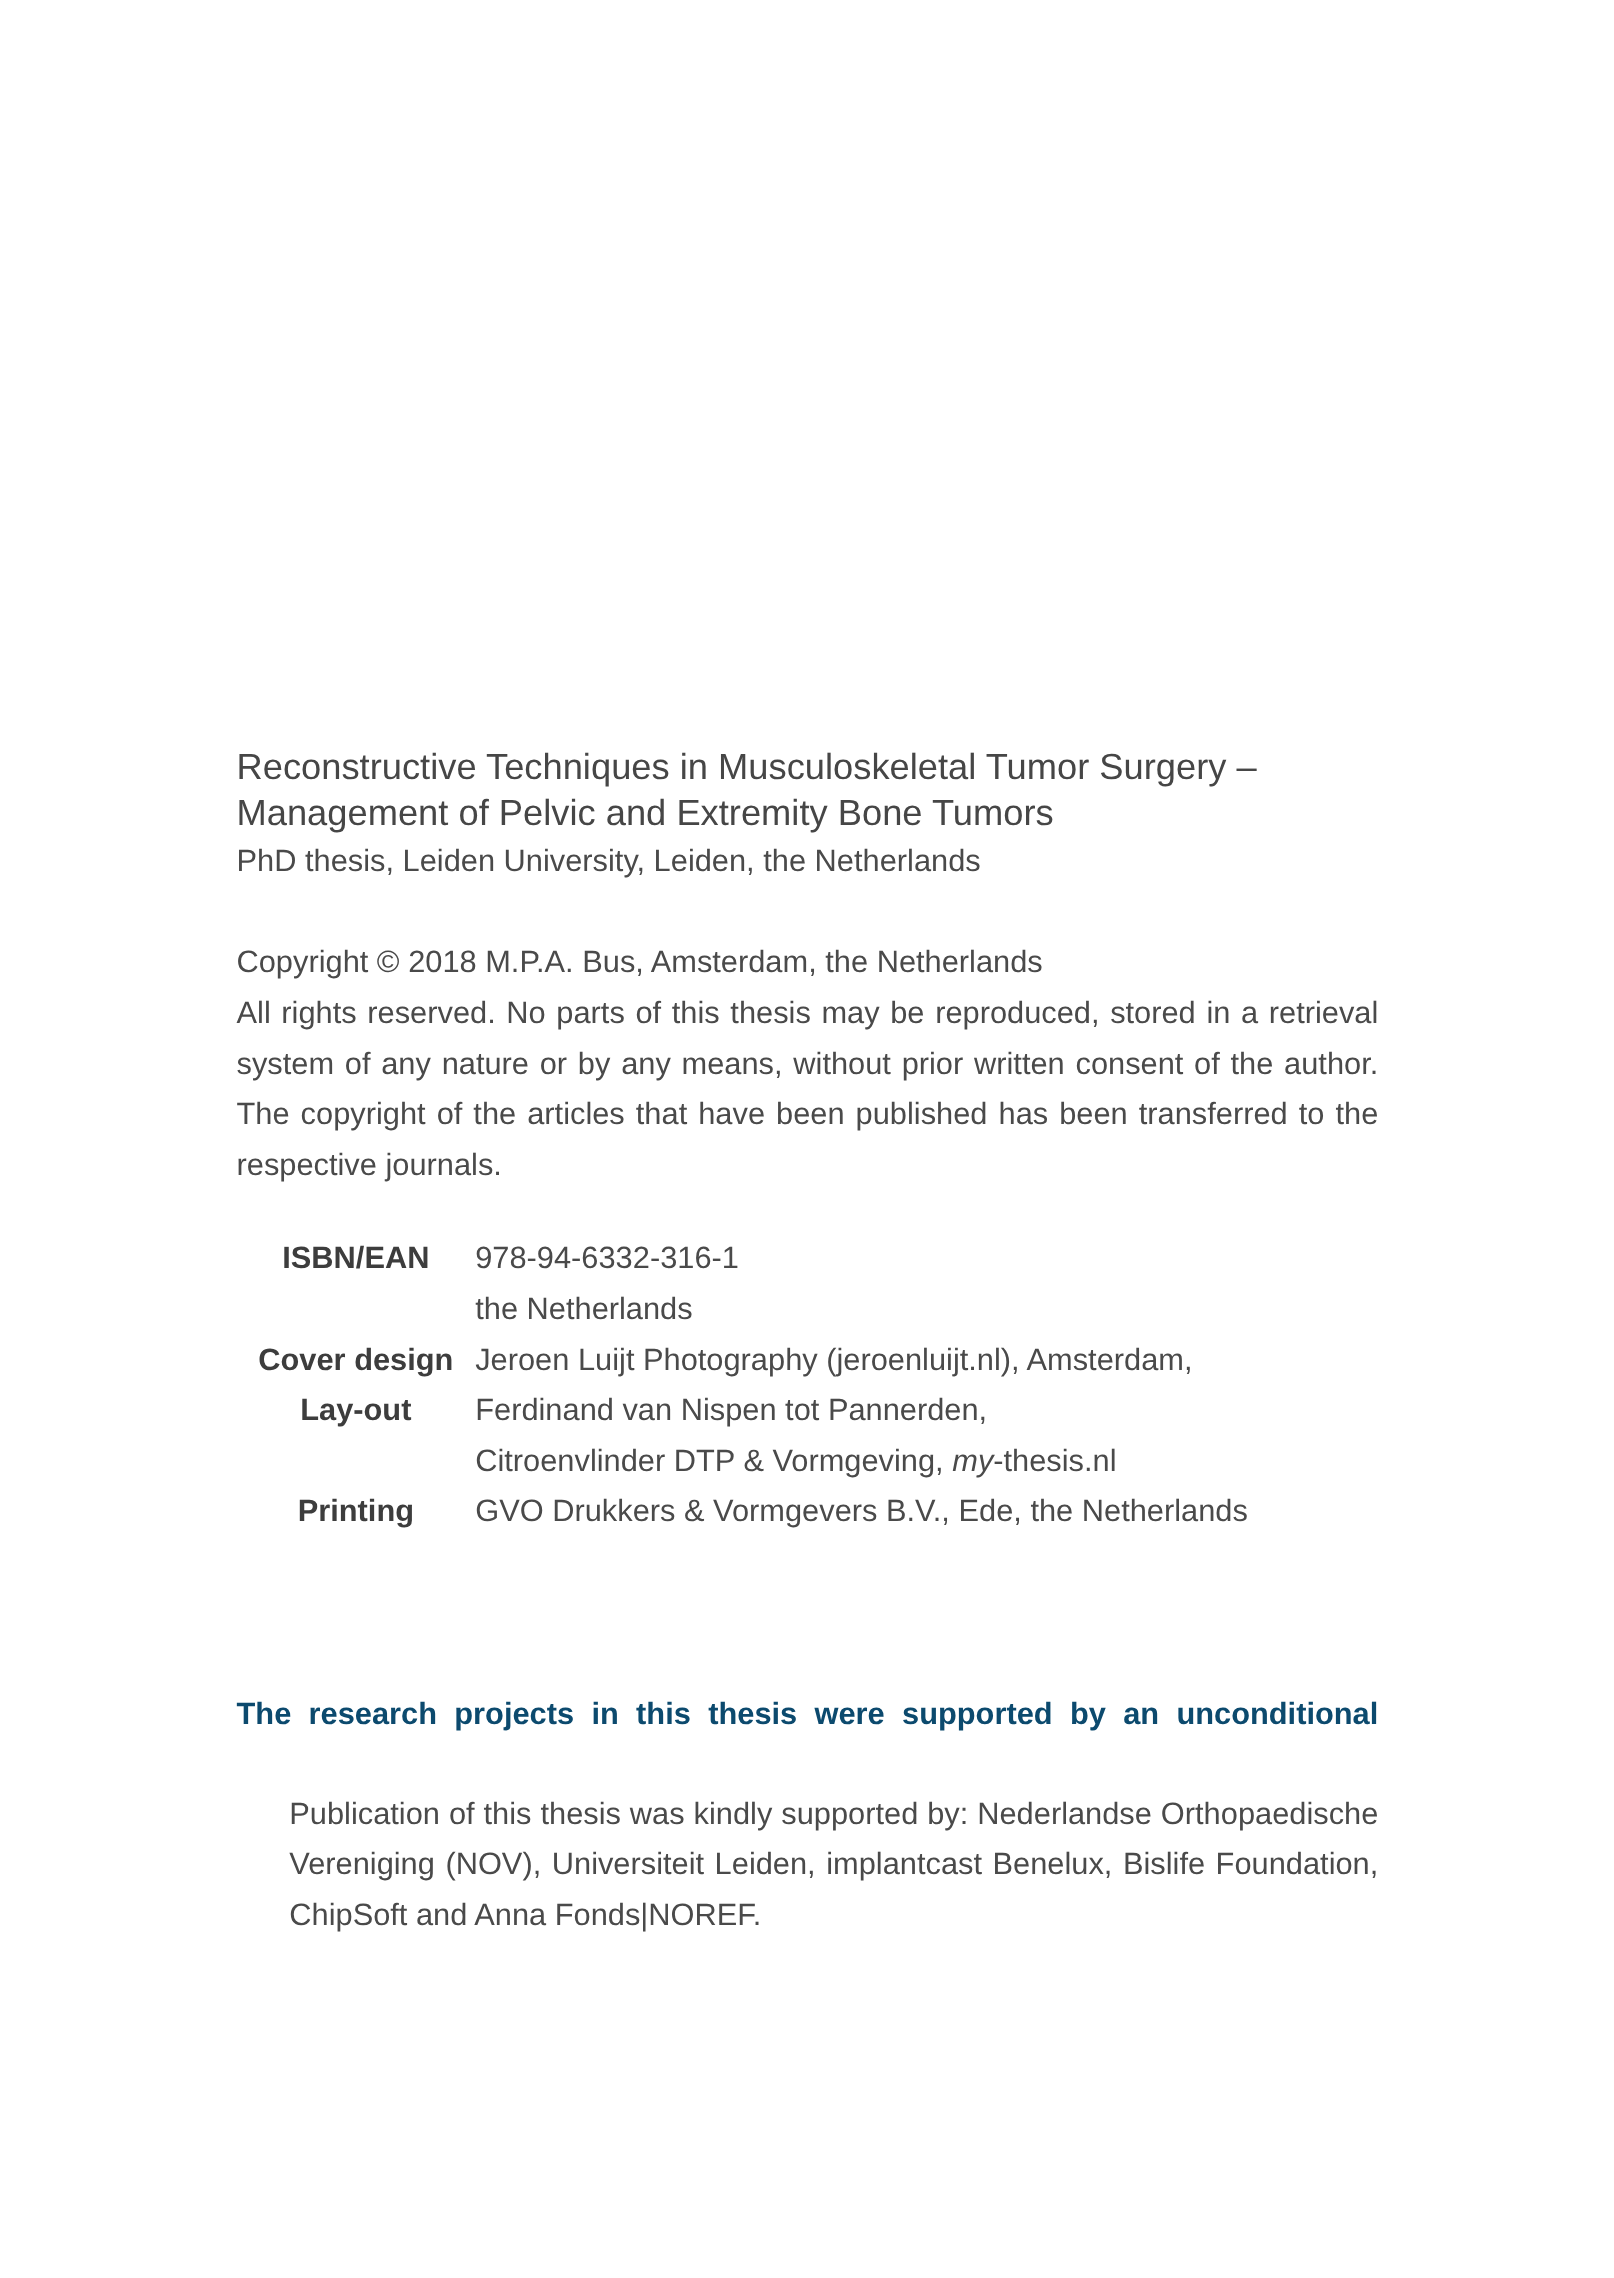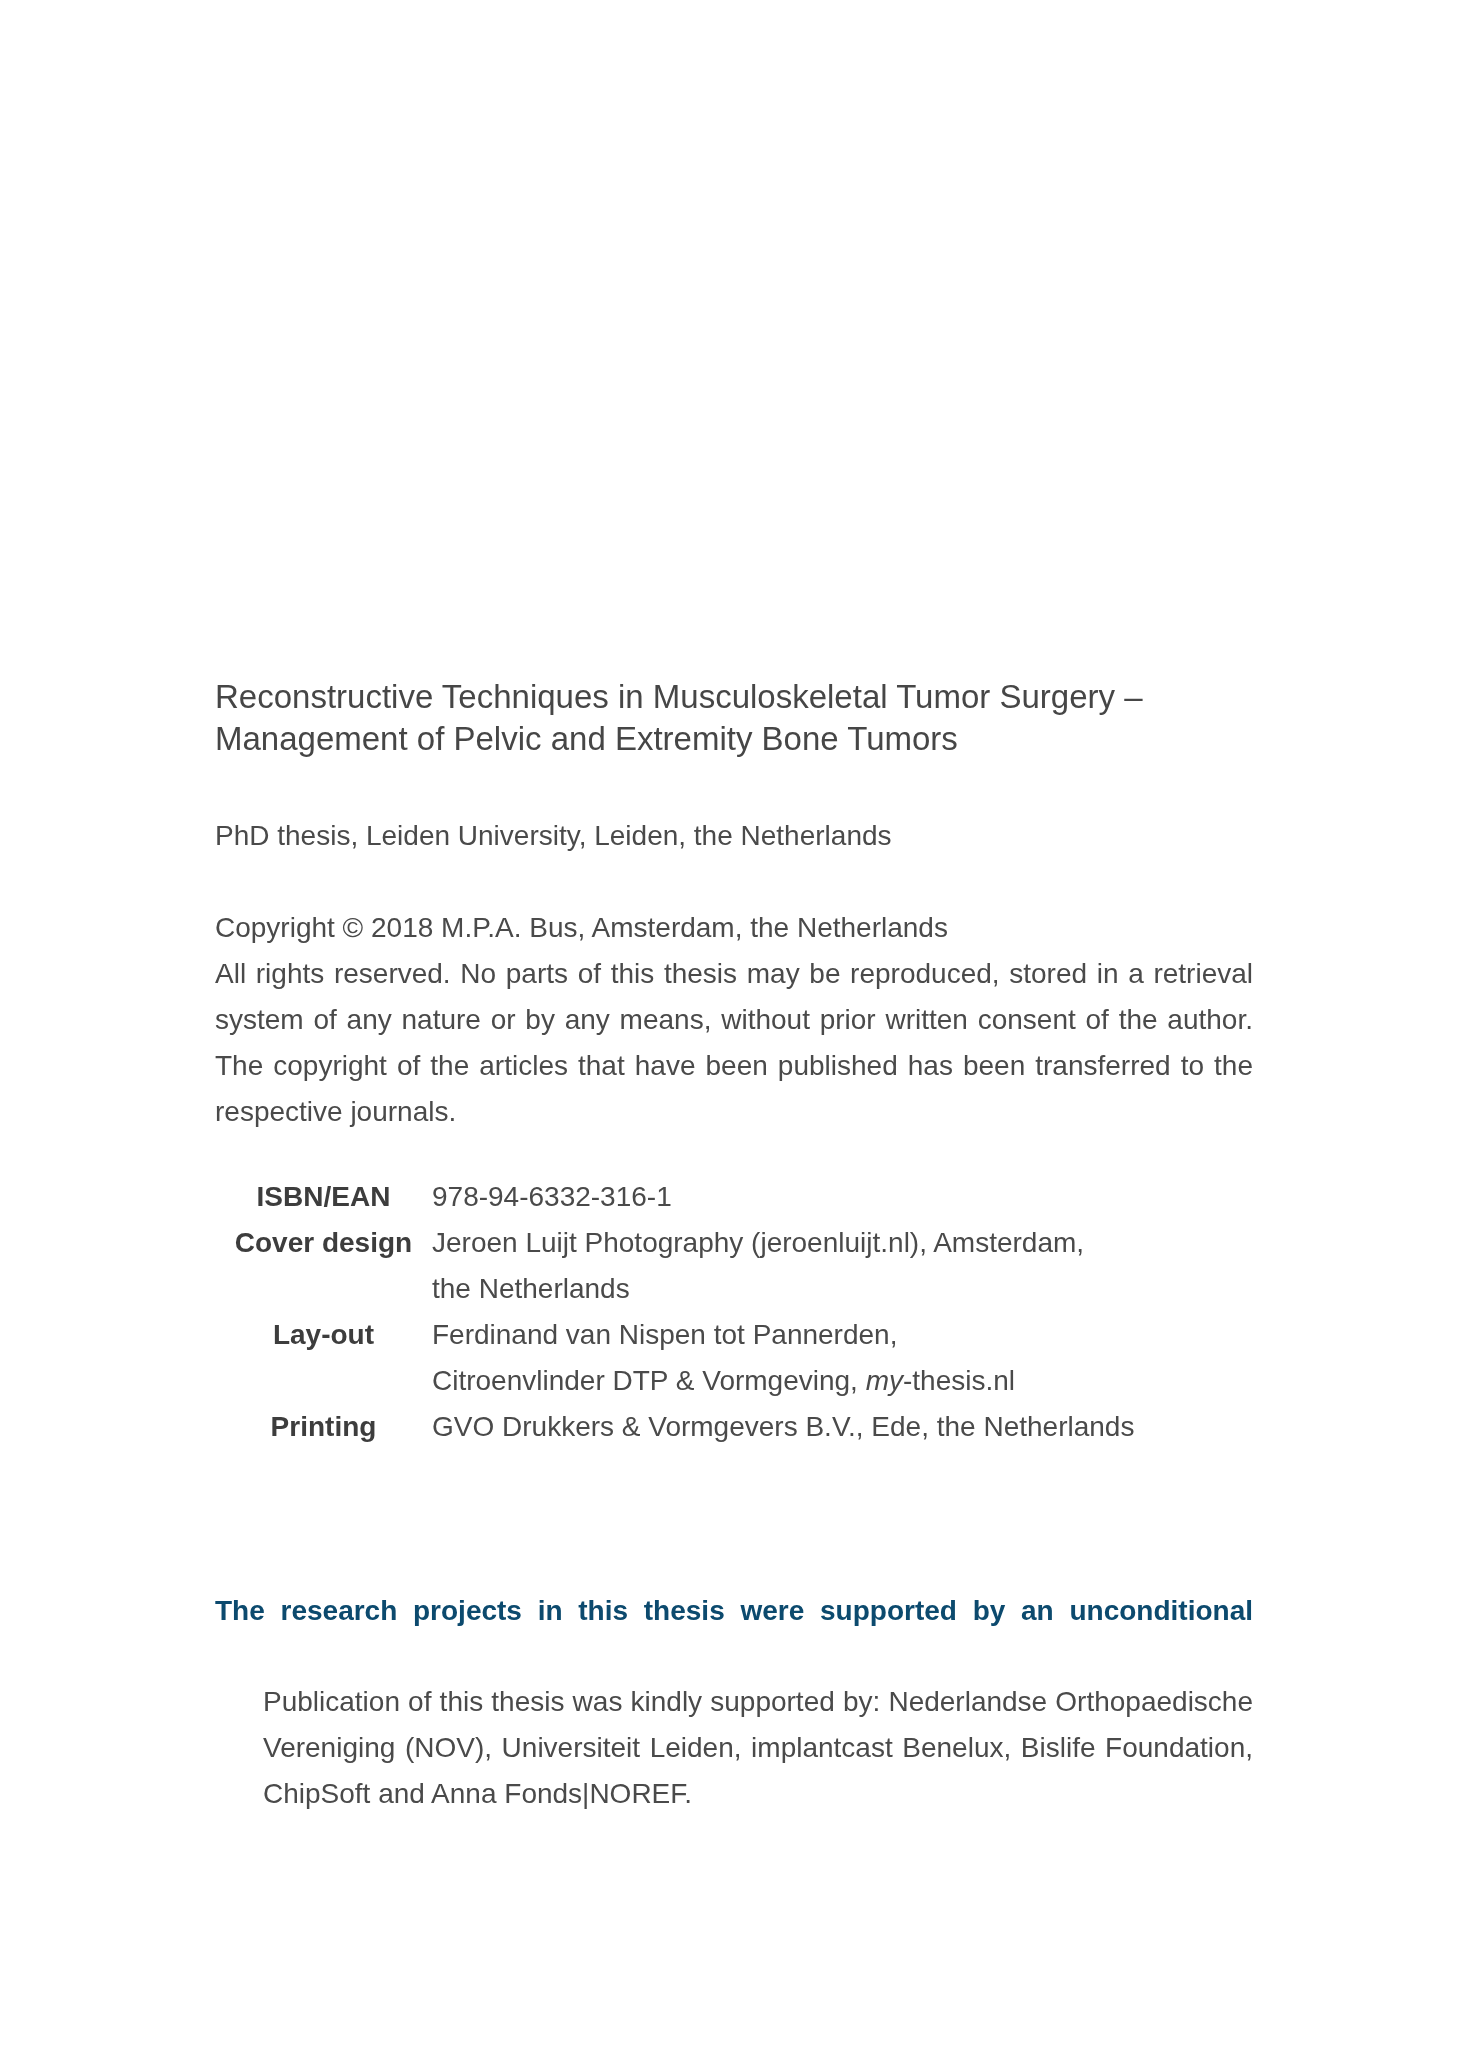--- a/index.html
+++ b/index.html
@@ -28,21 +28,20 @@
     font-weight: 400;
     color: #464646;
   }
   .body-text {
     font-size: 28px;
     line-height: 46px;
     font-weight: 400;
     color: #4a4a4a;
   }
   .subtitle {
-    margin-top: 53px;
   }
   .copyright-block {
     margin-top: 46px;
   }
   .line.just {
     text-align: justify;
     text-align-last: justify;
   }
   .colophon {
     margin-top: 39px;
@@ -93,26 +92,26 @@
       <div class="line just">The copyright of the articles that have been published has been transferred to the</div>
       <div class="line">respective journals.</div>
     </div>
 
     <div class="colophon body-text">
       <div class="row">
         <div class="label">ISBN/EAN</div>
         <div class="value">978-94-6332-316-1</div>
       </div>
       <div class="row">
+        <div class="label"></div>
+        <div class="value">the Netherlands</div>
+      </div>
+      <div class="row">
         <div class="label">Cover design</div>
         <div class="value">Jeroen Luijt Photography (jeroenluijt.nl), Amsterdam,</div>
-      </div>
-      <div class="row">
-        <div class="label"></div>
-        <div class="value">the Netherlands</div>
       </div>
       <div class="row">
         <div class="label">Lay-out</div>
         <div class="value">Ferdinand van Nispen tot Pannerden,</div>
       </div>
       <div class="row">
         <div class="label"></div>
         <div class="value"><span>Citroenvlinder DTP &amp; Vormgeving, </span><span class="italic">my</span><span>-thesis.nl</span></div>
       </div>
       <div class="row">

